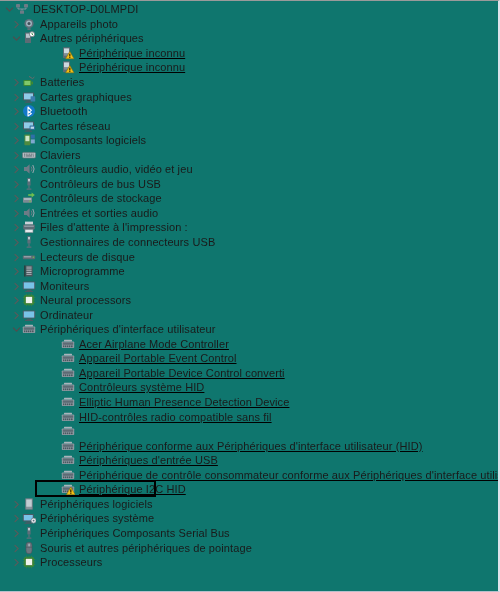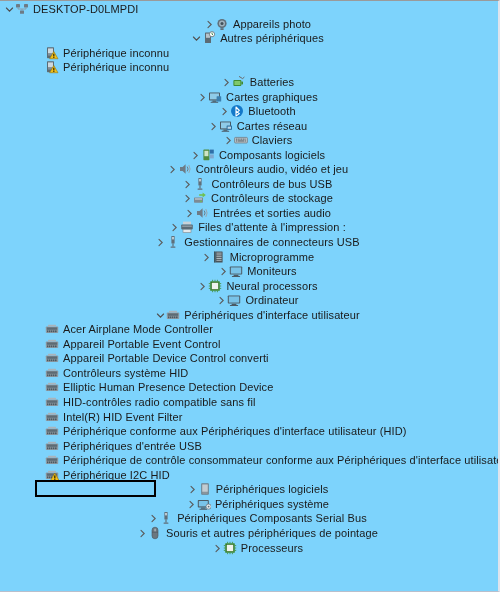--- a/index.html
+++ b/index.html
@@ -12,21 +12,21 @@
     height: 592px;
     overflow: hidden;
     font-family: "Liberation Sans", sans-serif;
   }
 
   #device-manager {
     position: relative;
     width: 500px;
     height: 592px;
     box-sizing: border-box;
-    background: #7dd3fc;
+    background: #0f766e;
     border-top: 1px solid #9a9a9a;
     border-right: 2px solid #dfe3ec;
     border-bottom: 1px solid #b9bfcc;
     border-left: 0;
     overflow: hidden;
   }
 
   #tree {
     position: absolute;
     left: 0;
@@ -66,22 +66,22 @@
   .node-label {
     font-size: 11px;
     line-height: 14px;
     color: #1a1a1a;
     letter-spacing: 0.01em;
     font-family: "Liberation Sans", sans-serif;
   }
 
   
   .lvl0 { padding-left: 4px; }
-  .lvl1 { padding-left: 19px; justify-content: center; }
-  .lvl2 { padding-left: 34px; }
+  .lvl1 { padding-left: 11px; }
+  .lvl2 { padding-left: 50px; text-decoration: underline; }
 
   
   #highlight-box {
     position: absolute;
     left: 35px;
     top: 479px;
     width: 121px;
     height: 17px;
     border: 2.5px solid #000000;
     box-sizing: border-box;
@@ -230,20 +230,36 @@
           <svg width="14" height="14" viewBox="0 0 14 14" xmlns="http://www.w3.org/2000/svg">
             <rect x="1" y="2.4" width="11" height="8" rx="0.7" fill="#4b5a64"></rect>
             <rect x="2" y="3.4" width="9" height="6" fill="#8fcbe8"></rect>
             <rect x="4.4" y="10.6" width="4" height="1.2" fill="#4b5a64"></rect>
             <rect x="2.6" y="11.8" width="7.6" height="1" rx="0.4" fill="#4b5a64"></rect>
             <rect x="7.6" y="6.6" width="5.4" height="4.2" rx="0.5" fill="#2e6f9e"></rect>
             <rect x="8.6" y="7.6" width="3.4" height="2.2" fill="#bcd9ea"></rect>
           </svg>
         </span>
         <span class="node-label">Cartes réseau</span>
+      </div>
+      <div class="tree-row lvl1">
+        <span class="twisty">
+          <svg width="9" height="9" viewBox="0 0 9 9">
+            <path d="M3 1.4 L6.2 4.5 L3 7.6" stroke="#5a5a5a" stroke-width="1.1" fill="none" stroke-linecap="round"></path>
+          </svg>
+        </span>
+        <span class="node-icon">
+          <svg width="14" height="14" viewBox="0 0 14 14" xmlns="http://www.w3.org/2000/svg">
+            <rect x="2.4" y="1.6" width="6" height="10.6" rx="0.6" fill="#4f8b3f"></rect>
+            <rect x="3.4" y="2.8" width="4" height="5.4" fill="#cfe4c6"></rect>
+            <rect x="8.8" y="1.6" width="4" height="4" fill="#2f6fa8"></rect>
+            <rect x="8.8" y="6.4" width="4" height="4" fill="#7fa8cf"></rect>
+          </svg>
+        </span>
+        <span class="node-label">Composants logiciels</span>
       </div>
       <div class="tree-row lvl1">
         <span class="twisty">
           <svg width="9" height="9" viewBox="0 0 9 9">
             <path d="M3 1.4 L6.2 4.5 L3 7.6" stroke="#5a5a5a" stroke-width="1.1" fill="none" stroke-linecap="round"></path>
           </svg>
         </span>
         <span class="node-icon">
           <svg width="14" height="14" viewBox="0 0 14 14" xmlns="http://www.w3.org/2000/svg">
             <rect x="0.6" y="4.4" width="12.8" height="5.6" rx="0.9" fill="#b9c3c9" stroke="#6b757b" stroke-width="0.7"></rect>
@@ -263,36 +279,20 @@
         <span class="node-label">Claviers</span>
       </div>
       <div class="tree-row lvl1">
         <span class="twisty">
           <svg width="9" height="9" viewBox="0 0 9 9">
             <path d="M3 1.4 L6.2 4.5 L3 7.6" stroke="#5a5a5a" stroke-width="1.1" fill="none" stroke-linecap="round"></path>
           </svg>
         </span>
         <span class="node-icon">
           <svg width="14" height="14" viewBox="0 0 14 14" xmlns="http://www.w3.org/2000/svg">
-            <rect x="2.4" y="1.6" width="6" height="10.6" rx="0.6" fill="#4f8b3f"></rect>
-            <rect x="3.4" y="2.8" width="4" height="5.4" fill="#cfe4c6"></rect>
-            <rect x="8.8" y="1.6" width="4" height="4" fill="#2f6fa8"></rect>
-            <rect x="8.8" y="6.4" width="4" height="4" fill="#7fa8cf"></rect>
-          </svg>
-        </span>
-        <span class="node-label">Composants logiciels</span>
-      </div>
-      <div class="tree-row lvl1">
-        <span class="twisty">
-          <svg width="9" height="9" viewBox="0 0 9 9">
-            <path d="M3 1.4 L6.2 4.5 L3 7.6" stroke="#5a5a5a" stroke-width="1.1" fill="none" stroke-linecap="round"></path>
-          </svg>
-        </span>
-        <span class="node-icon">
-          <svg width="14" height="14" viewBox="0 0 14 14" xmlns="http://www.w3.org/2000/svg">
             <path d="M2 5 L4.6 5 L7.6 2.2 L7.6 11.8 L4.6 9 L2 9 Z" fill="#6d7b86"></path>
             <path d="M9.2 4.6 Q11 7 9.2 9.4" stroke="#6d7b86" stroke-width="1" fill="none"></path>
             <path d="M10.8 3 Q13.4 7 10.8 11" stroke="#9aa6af" stroke-width="1" fill="none"></path>
           </svg>
         </span>
         <span class="node-label">Contrôleurs audio, vidéo et jeu</span>
       </div>
       <div class="tree-row lvl1">
         <span class="twisty">
           <svg width="9" height="9" viewBox="0 0 9 9">
@@ -365,20 +365,35 @@
         </span>
         <span class="node-icon">
           <svg width="14" height="14" viewBox="0 0 14 14" xmlns="http://www.w3.org/2000/svg">
             <rect x="5.4" y="1" width="3.2" height="7.4" rx="0.5" fill="#5f6f7a"></rect>
             <rect x="6.1" y="2" width="1.8" height="2.4" fill="#c8d2d8"></rect>
             <rect x="6.4" y="8.4" width="1.2" height="3.2" fill="#5f6f7a"></rect>
             <rect x="4.6" y="11.4" width="4.8" height="1.4" rx="0.4" fill="#5f6f7a"></rect>
           </svg>
         </span>
         <span class="node-label">Gestionnaires de connecteurs USB</span>
+      </div>
+      <div class="tree-row lvl1">
+        <span class="twisty">
+          <svg width="9" height="9" viewBox="0 0 9 9">
+            <path d="M3 1.4 L6.2 4.5 L3 7.6" stroke="#5a5a5a" stroke-width="1.1" fill="none" stroke-linecap="round"></path>
+          </svg>
+        </span>
+        <span class="node-icon">
+          <svg width="14" height="14" viewBox="0 0 14 14" xmlns="http://www.w3.org/2000/svg">
+            <rect x="0.8" y="5.4" width="12.4" height="3.8" rx="1" fill="#5c6b74"></rect>
+            <rect x="1.8" y="6.4" width="7.4" height="0.9" fill="#b6c0c6"></rect>
+            <circle cx="11.4" cy="7.3" r="0.8" fill="#6fc04f"></circle>
+          </svg>
+        </span>
+        <span class="node-label">Lecteurs de disque</span>
       </div>
       <div class="tree-row lvl1">
         <span class="twisty">
           <svg width="9" height="9" viewBox="0 0 9 9">
             <path d="M3 1.4 L6.2 4.5 L3 7.6" stroke="#5a5a5a" stroke-width="1.1" fill="none" stroke-linecap="round"></path>
           </svg>
         </span>
         <span class="node-icon">
           <svg width="14" height="14" viewBox="0 0 14 14" xmlns="http://www.w3.org/2000/svg">
             <rect x="3.4" y="1.4" width="7.2" height="11.2" rx="0.5" fill="#4a545a"></rect>
@@ -585,21 +600,20 @@
             <g fill="#4b5860">
               <rect x="2" y="8.4" width="1.4" height="1.8"></rect>
               <rect x="4" y="8.4" width="1.4" height="1.8"></rect>
               <rect x="6" y="8.4" width="1.4" height="1.8"></rect>
               <rect x="8" y="8.4" width="1.4" height="1.8"></rect>
               <rect x="10" y="8.4" width="1.6" height="1.8"></rect>
             </g>
             <rect x="3" y="2.8" width="8" height="1.6" rx="0.4" fill="#aab4bb"></rect>
           </svg>
         </span>
-        <span class="node-label">Intel(R) HID Event Filter</span>
       </div>
       <div class="tree-row lvl2">
         <span class="twisty"></span>
         <span class="node-icon">
           <svg width="14" height="14" viewBox="0 0 14 14" xmlns="http://www.w3.org/2000/svg">
             <rect x="0.8" y="4.4" width="12.4" height="6.6" rx="0.8" fill="#8f9ba3"></rect>
             <rect x="1.8" y="5.4" width="10.4" height="2.4" fill="#5d6b74"></rect>
             <g fill="#4b5860">
               <rect x="2" y="8.4" width="1.4" height="1.8"></rect>
               <rect x="4" y="8.4" width="1.4" height="1.8"></rect>

